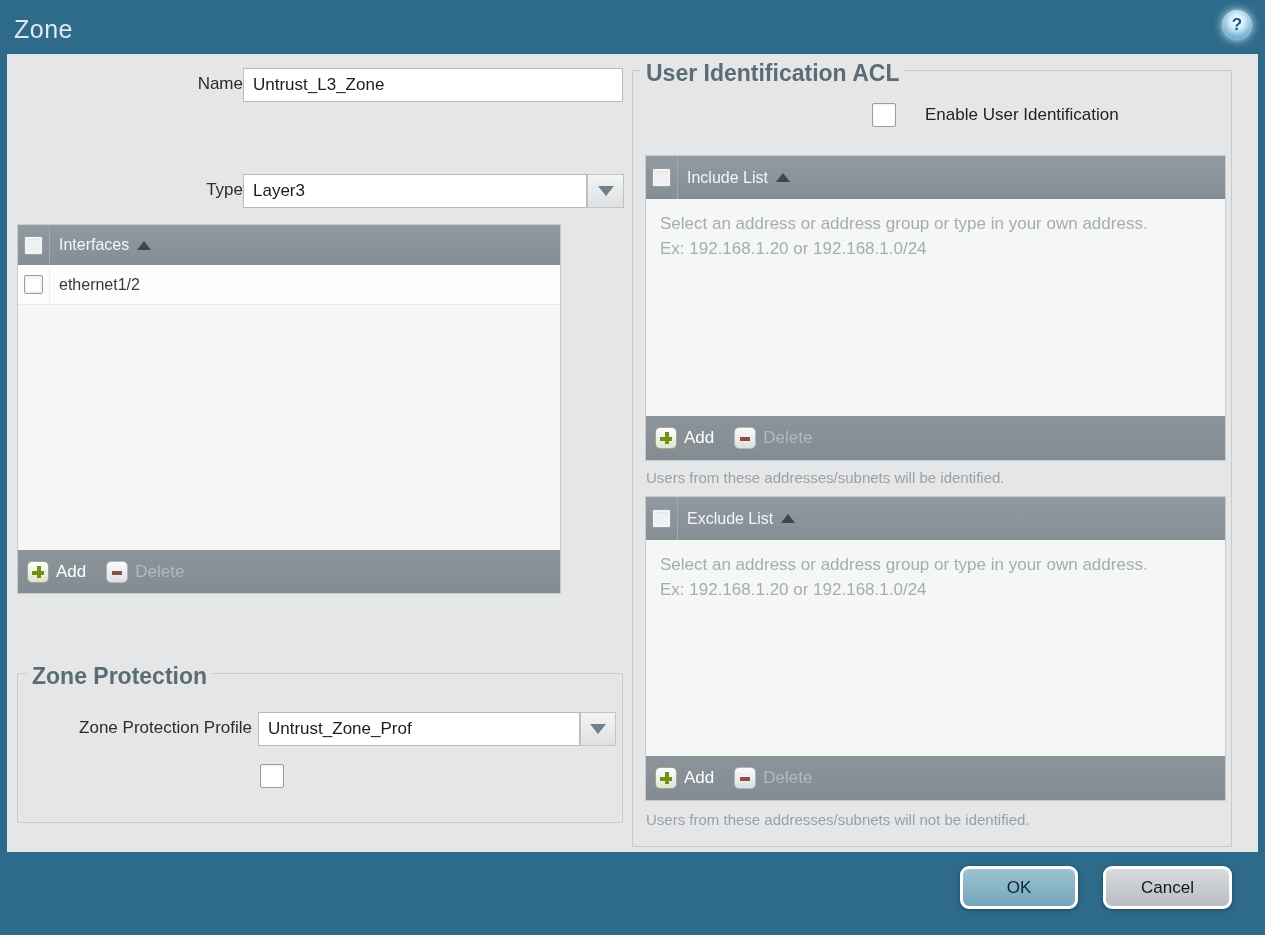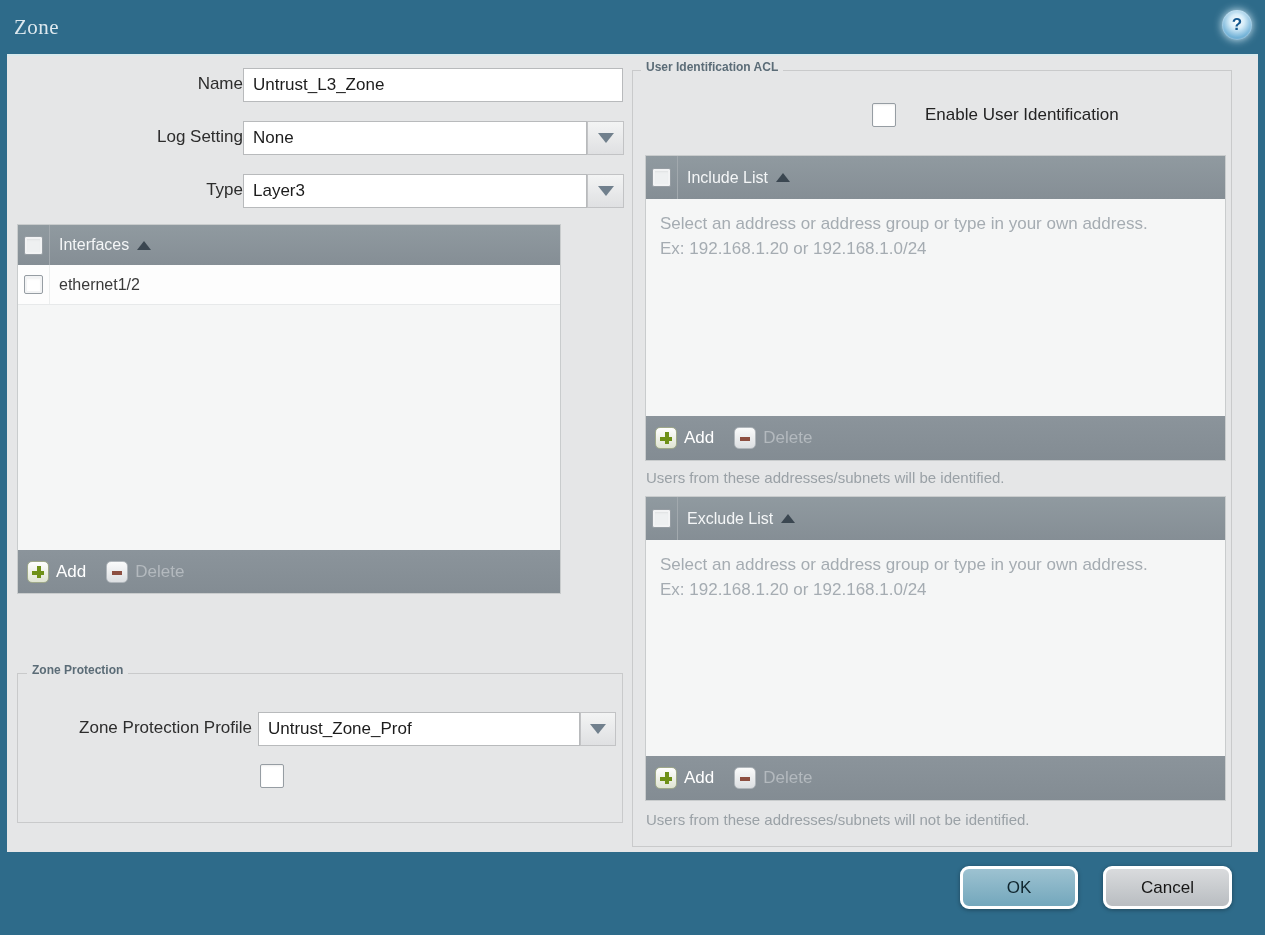--- a/index.html
+++ b/index.html
@@ -4,21 +4,21 @@
 <style>
   * { margin:0; padding:0; box-sizing:border-box; }
   html,body { width:1265px; height:935px; }
   body {
     font-family:"Liberation Sans", sans-serif;
     background:#2e6b8a;
     position:relative;
     overflow:hidden;
   }
   .titlebar { position:absolute; left:0; top:0; width:1265px; height:54px; background:#2e6b8a; }
-  .title { position:absolute; left:14px; top:15px; font-size:21px; color:#dde8ee; letter-spacing:.5px;font-family:Liberation Serif, serif; }
+  .title { position:absolute; left:14px; top:15px; font-size:25px; color:#dde8ee; letter-spacing:.5px; }
   .help-icon {
     position:absolute; right:13px; top:10px; width:30px; height:30px; border-radius:50%;
     background:radial-gradient(circle at 50% 38%, #ffffff 0%, #d6edf9 30%, #6fb0d6 68%, #3a80ac 100%);
     box-shadow:0 0 9px rgba(225,245,255,.95), inset 0 0 2px rgba(255,255,255,.9);
     display:flex; align-items:center; justify-content:center;
     color:#14588f; font-size:17px; font-weight:bold; cursor:pointer;
   }
   .panel {
     position:absolute; left:7px; top:54px; width:1251px; height:798px;
     background:#e5e6e7; border-top:2px solid #d9e9ec;
@@ -69,21 +69,21 @@
   .icon-plus::before { content:''; position:absolute; left:4px; right:4px; top:9px; height:4px; background:#6f9118; }
   .icon-plus::after  { content:''; position:absolute; top:4px; bottom:4px; left:9px; width:4px; background:#6f9118; }
   .icon-minus { background:linear-gradient(#fafbfb,#dcdfe2); border:1px solid #b0b6bb; }
   .icon-minus::before { content:''; position:absolute; left:5px; right:5px; top:9px; height:4px; background:#8d4f41; }
   .placeholder { padding:13px 14px; font-size:17px; color:#a5acb2; line-height:1.45; max-width:540px; }
   .caption { position:absolute; font-size:15px; color:#9aa1a6; }
   
   .fs { position:absolute; border:1px solid #c9cacb; }
   .fs-legend {
     position:absolute; top:-11px; left:9px; padding:0 5px; background:#e5e6e7;
-    font-size:12px; font-weight:bold; color:#5b6c77; white-space:nowrap;
+    font-size:23px; font-weight:bold; color:#5b6c77; white-space:nowrap;
   }
   .cbrow { position:absolute; display:flex; align-items:center;gap:16px; }
   .cbrow .txt { margin-left:13px; font-size:17px; color:#232323; }
   
   .footer { position:absolute; left:0; bottom:0; width:1265px; height:83px; background:#2e6b8a; }
   .btn {
     position:absolute; top:14px; height:43px; border:3px solid #ffffff; border-radius:9px;
     font-family:"Liberation Sans", sans-serif; font-size:17px; cursor:pointer;
     box-shadow:0 1px 4px rgba(0,0,0,.35);
   }
@@ -102,27 +102,20 @@
     </div>
   </div>
 
   <div class="panel">
 
     <div class="frow" style="left:0; top:12px; width:620px;">
       <label style="right:384px;">Name</label>
       <input type="text" style="width: 380px;" value="Untrust_L3_Zone">
     </div>
 
-    <div class="frow" style="left:0; top:65px; width:620px;">
-      <label style="right:384px;">Log Setting</label>
-      <input type="text" style="width: 344px;" value="None">
-      <div class="dd-btn" style="left:580px;">
-        <span class="tri-down"></span>
-      </div>
-    </div>
 
     <div class="frow" style="left:0; top:118px; width:620px;">
       <label style="right:384px;">Type</label>
       <input type="text" style="width: 344px;" value="Layer3">
       <div class="dd-btn" style="left:580px;">
         <span class="tri-down"></span>
       </div>
     </div>
 
     <div class="tbl" style="left:10px; top:168px; width:544px;">

